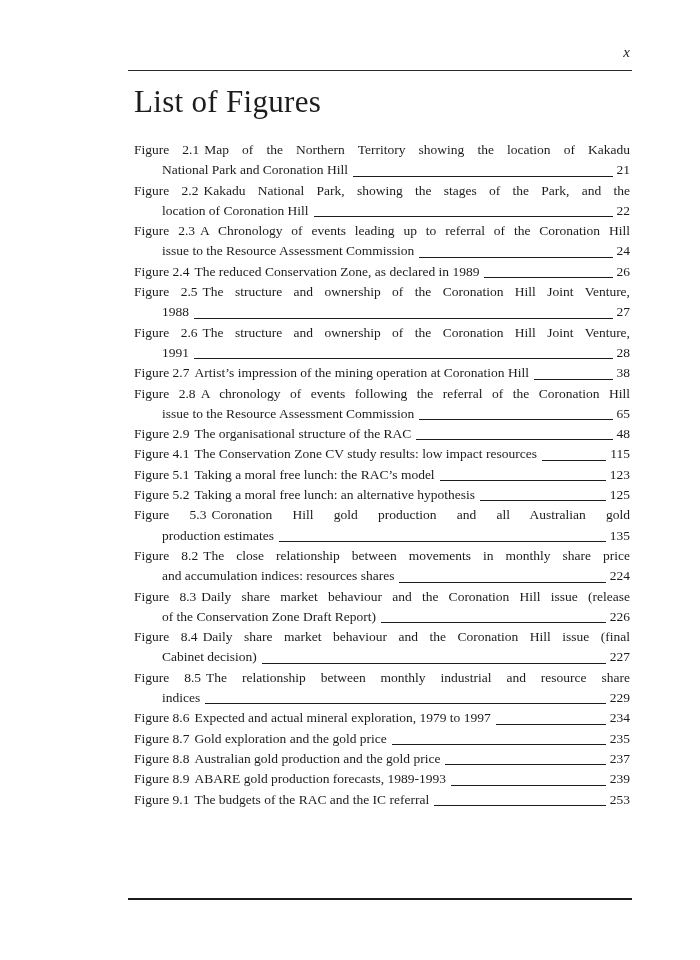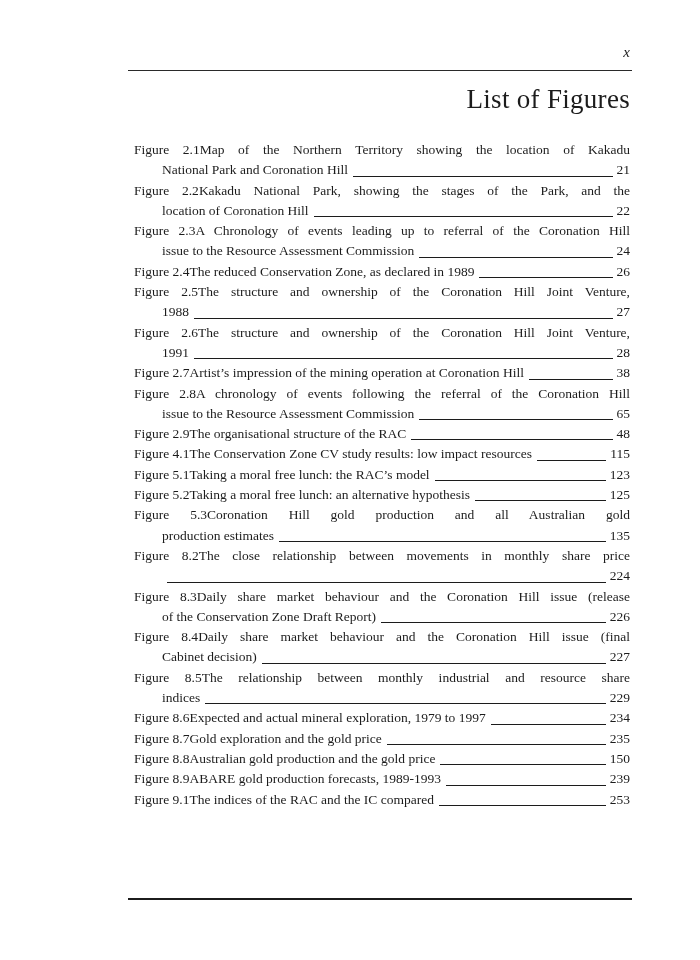--- a/index.html
+++ b/index.html
@@ -26,22 +26,22 @@
     top: 70px;
     left: 128px;
     right: 68px;
     border-top: 1px solid #2a2a2a;
   }
   .page-title {
     position: absolute;
     top: 84px;
     left: 134px;
     right: 70px;
-    text-align: right;
-    font-size: 27px;
+    text-align: left;
+    font-size: 31px;
     font-weight: normal;
     letter-spacing: 0.3px;
   }
   .figures {
     position: absolute;
     top: 140px;
     left: 134px;
     right: 70px;
     font-size: 13.5px;
   }
@@ -50,21 +50,21 @@
     display: flex;
     align-items: baseline;
   }
   .just {
     display: block;
     text-align: justify;
     text-align-last: justify;
     white-space: nowrap;
   }
   .l2 { padding-left: 28px; }
-  .flabel { white-space: nowrap; }
+  .flabel { margin-right: 5px; white-space: nowrap; }
   .ftext { }
   .leader {
     flex: 1 1 auto;
     min-width: 10px;
     align-self: flex-end;
     border-bottom: 1px solid #1c1c1c;
     margin: 0 4px 4px 5px;
   }
   .pageno { white-space: nowrap; text-align: center; }
   .rule-bottom {
@@ -183,20 +183,21 @@
         <div class="line just"><span class="flabel">Figure 5.3</span><span class="ftext">Coronation Hill gold production and all Australian gold</span></div>
         <div class="line l2">
           <span class="ftext">production estimates</span>
           <span class="leader"></span>
           <span class="pageno">135</span>
         </div>
       </div>
       <div class="entry">
         <div class="line just"><span class="flabel">Figure 8.2</span><span class="ftext">The close relationship between movements in monthly share price</span></div>
         <div class="line l2">
+          <span class="ftext">and accumulation indices: resources shares</span>
           <span class="leader"></span>
           <span class="pageno">224</span>
         </div>
       </div>
       <div class="entry">
         <div class="line just"><span class="flabel">Figure 8.3</span><span class="ftext">Daily share market behaviour and the Coronation Hill issue (release</span></div>
         <div class="line l2">
           <span class="ftext">of the Conservation Zone Draft Report)</span>
           <span class="leader"></span>
           <span class="pageno">226</span>
@@ -232,34 +233,34 @@
           <span class="ftext">Gold exploration and the gold price</span>
           <span class="leader"></span>
           <span class="pageno">235</span>
         </div>
       </div>
       <div class="entry">
         <div class="line flexline">
           <span class="flabel">Figure 8.8</span>
           <span class="ftext">Australian gold production and the gold price</span>
           <span class="leader"></span>
-          <span class="pageno">150</span>
+          <span class="pageno">237</span>
         </div>
       </div>
       <div class="entry">
         <div class="line flexline">
           <span class="flabel">Figure 8.9</span>
           <span class="ftext">ABARE gold production forecasts, 1989-1993</span>
           <span class="leader"></span>
           <span class="pageno">239</span>
         </div>
       </div>
       <div class="entry">
         <div class="line flexline">
           <span class="flabel">Figure 9.1</span>
-          <span class="ftext">The indices of the RAC and the IC compared</span>
+          <span class="ftext">The budgets of the RAC and the IC referral</span>
           <span class="leader"></span>
           <span class="pageno">253</span>
         </div>
       </div>
     </div>
   <div class="rule-bottom"></div>
 </div>
 
 </body></html>

